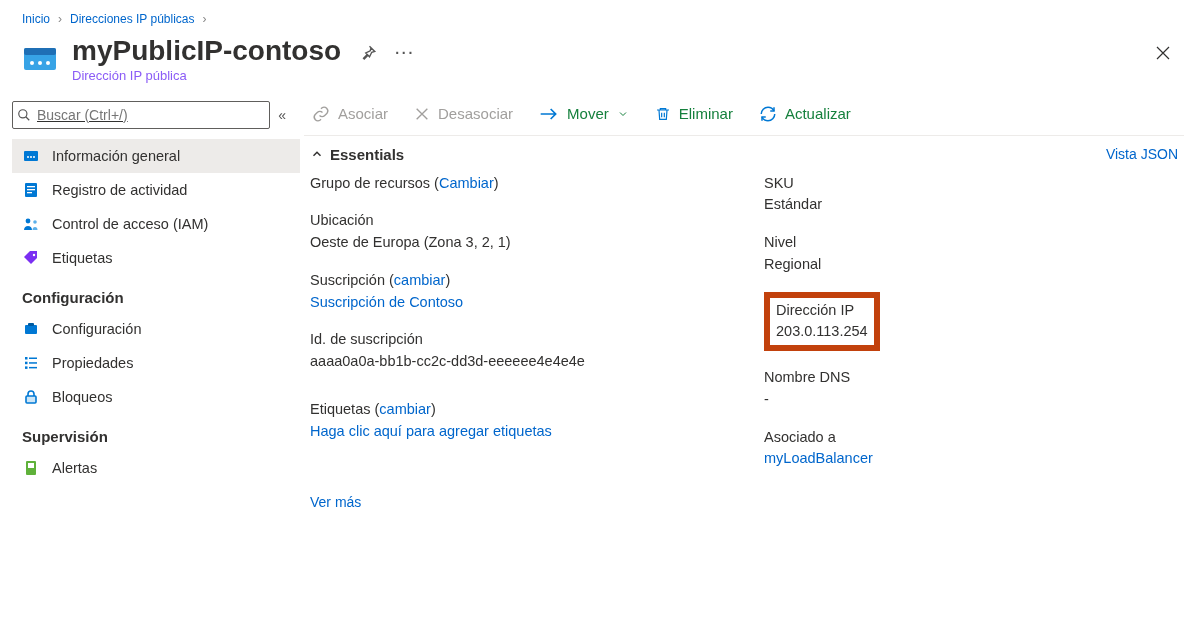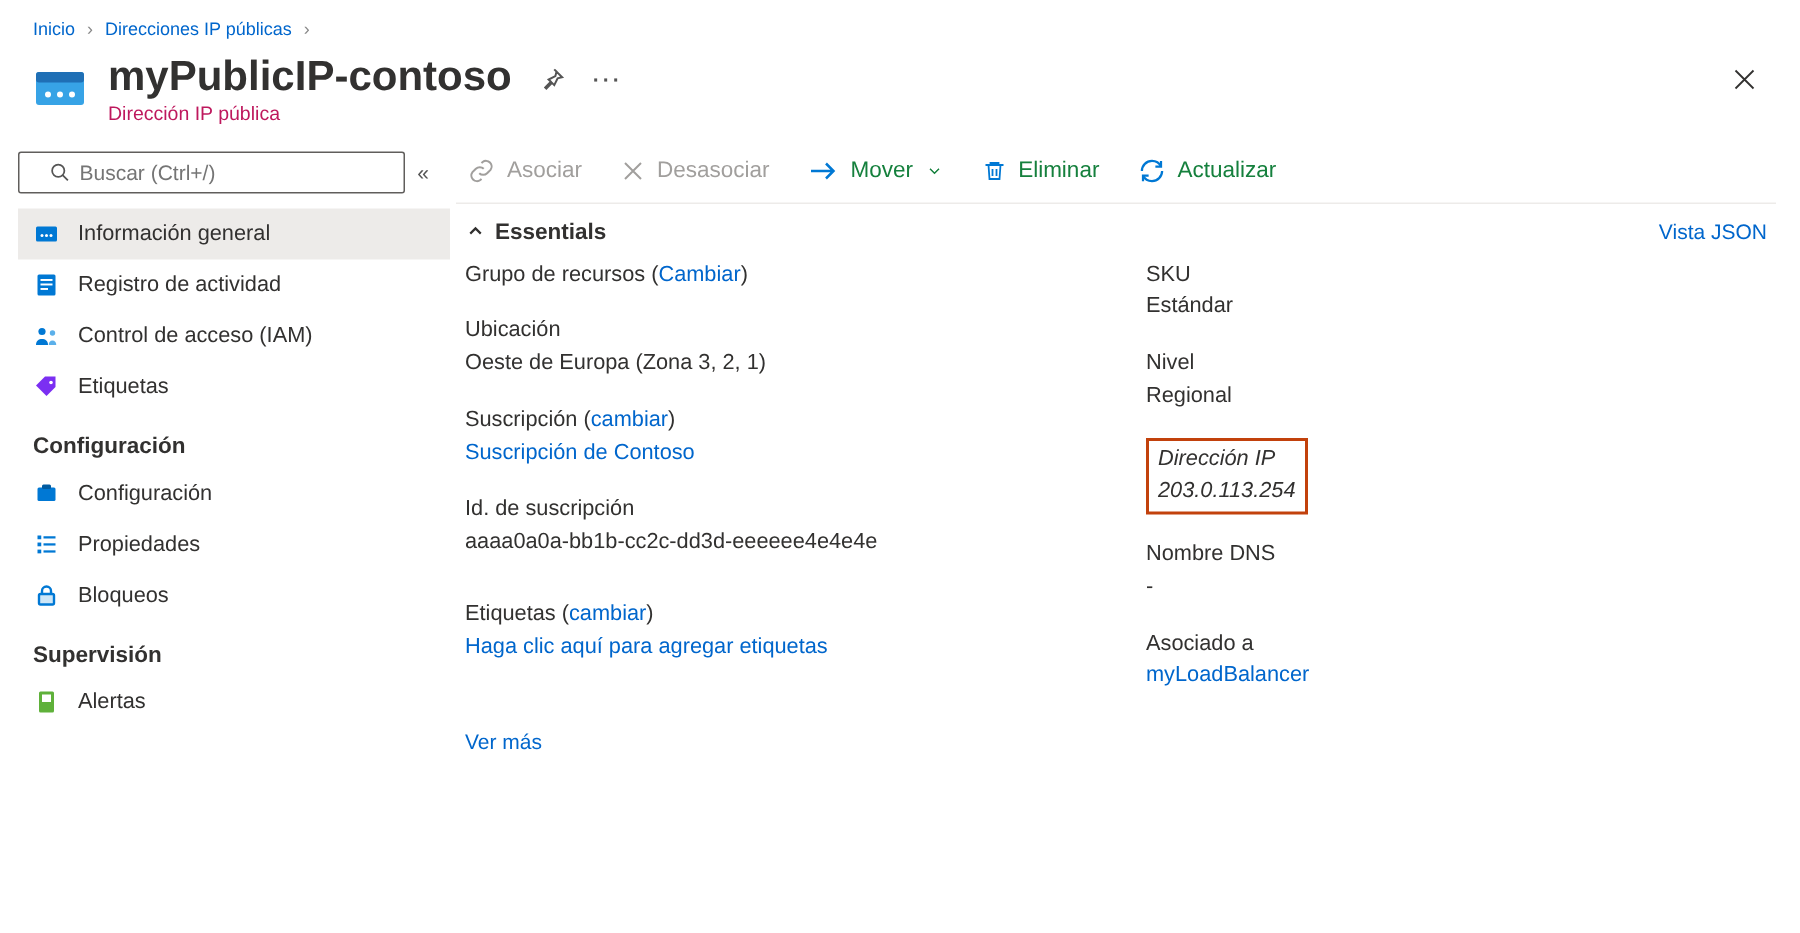--- a/index.html
+++ b/index.html
@@ -7,30 +7,30 @@
   a, .link { color: #0066cc; text-decoration: none; cursor: pointer; }
 
   
   .breadcrumb { display: flex; align-items: center; gap: 8px; padding: 12px 22px 4px; font-size: 12px; }
   .crumb-sep { color: #888; }
 
   
   .header { display: flex; align-items: flex-start; padding: 4px 22px 10px; }
   .header-icon { width: 36px; height: 36px; display: flex; align-items: center; justify-content: center; margin-right: 14px; margin-top: 6px; }
   .title-wrap h1 { font-size: 28px; font-weight: 600; line-height: 1.2; }
-  .title-wrap .subtitle { font-size: 13px; color: #be185d; }
+  .title-wrap .subtitle { font-size: 13px; color: #8b5cf6; }
   .header-actions { display: flex; align-items: center; gap: 18px; margin-left: 18px; margin-top: 10px; color: #555; }
   .header-spacer { flex: 1; }
   .close-x { font-size: 20px; padding: 6px; cursor: pointer; margin-top: 4px; }
 
   
   .layout { display: flex; }
   .sidebar { width: 300px; padding: 8px 0 20px 12px; }
   .search-row { display: flex; align-items: center; padding-right: 6px; }
-  .search-box { flex: 1; display: flex; align-items: center; gap: 6px; border: 1px solid #605e5c; border-radius: 2px; padding: 5px 20px; font-size: 14px; }
+  .search-box { flex: 1; display: flex; align-items: center; gap: 6px; border: 1px solid #605e5c; border-radius: 2px; padding: 5px 4px; font-size: 14px; text-decoration: underline; }
   .search-box input { border: none; outline: none; flex: 1; font-size: 14px; }
   .collapse-toggle { padding: 4px 8px; cursor: pointer; color: #555; }
 
   .nav-item { display: flex; align-items: center; gap: 12px; padding: 8px 10px; cursor: pointer; font-size: 14.5px; }
   .nav-item.active { background: #edebe9; }
   .nav-section-title { padding: 14px 10px 6px; font-weight: 600; font-size: 15px; }
   .nav-icon { width: 18px; height: 18px; display: inline-flex; align-items: center; justify-content: center; }
 
   
   .main { flex: 1; padding: 0 16px 20px 4px; }
@@ -40,21 +40,21 @@
   .toolbar-btn.enabled { color: #15803d; }
 
   .essentials-row { display: flex; align-items: center; padding: 10px 6px; }
   .essentials-toggle { display: flex; align-items: center; gap: 6px; font-weight: 600; font-size: 15px; cursor: pointer; }
   .essentials-spacer { flex: 1; }
 
   .essentials-grid { display: flex; gap: 40px; padding: 0 6px; }
   .ess-col { flex: 1; max-width: 420px; }
   .ess-item { margin-bottom: 16px; font-size: 14.5px; line-height: 1.5; }
   .ess-label { color: #323130; }
-  .highlight { border: 2px solid #c2410c; padding: 2px 6px; display: inline-block; font-style: italic; }
+  .highlight { border: 6px solid #c2410c; padding: 2px 6px; display: inline-block; }
   .see-more { padding: 8px 6px; }
 
   svg { display: block; }
 </style>
 </head>
 <body>
 
 <nav class="breadcrumb">
   <a>Inicio</a>
   <span class="crumb-sep">›</span>

